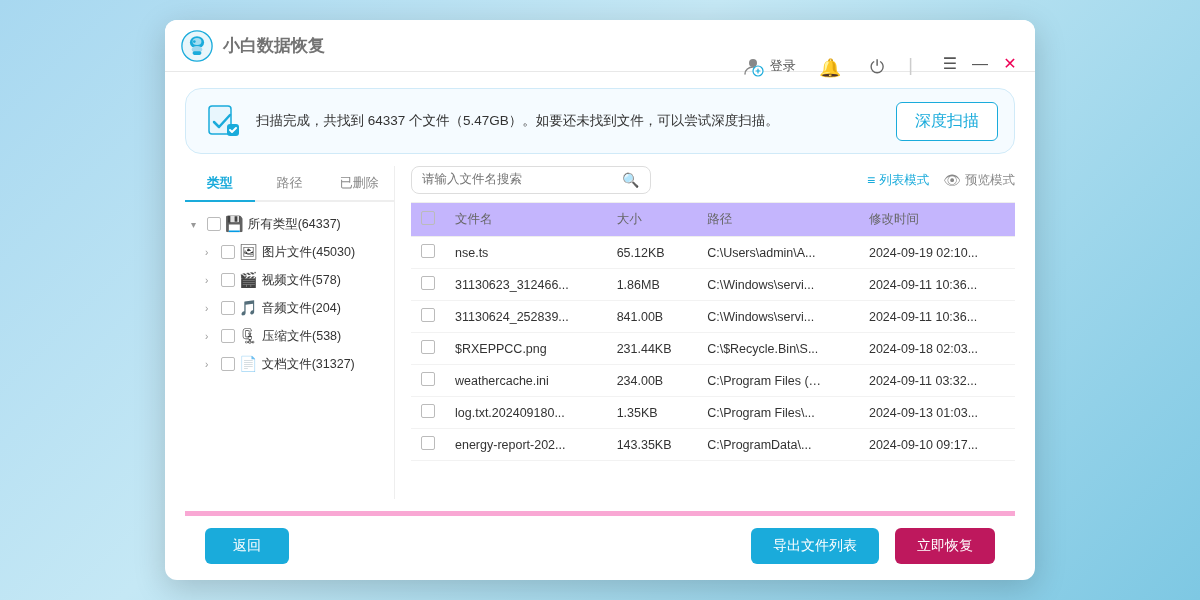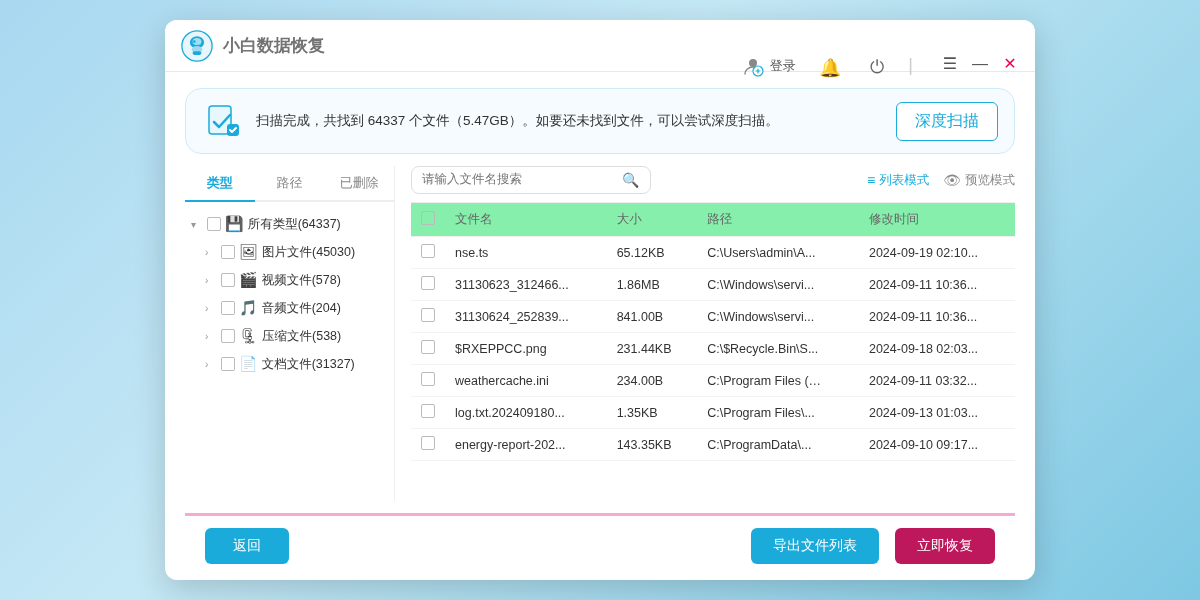--- a/index.html
+++ b/index.html
@@ -273,21 +273,21 @@
     table {
       width: 100%;
       border-collapse: collapse;
       font-size: 12.5px;
     }
     thead th {
       padding: 8px 10px;
       text-align: left;
       color: #666;
       font-weight: 500;
-      background: #86efac;
+      background: #c4b5fd;
       border-bottom: 1px solid #eee;
       position: sticky;
       top: 0;
       white-space: nowrap;
     }
     thead th:first-child { width: 30px; text-align: center; }
     tbody td {
       padding: 7px 10px;
       color: #333;
       border-bottom: 1px solid #f2f2f2;
@@ -307,21 +307,21 @@
     .file-table::-webkit-scrollbar-track { background: #f5f5f5; }
     .file-table::-webkit-scrollbar-thumb { background: #ccc; border-radius: 3px; }
 
     
     .footer {
       display: flex;
       align-items: flex-start;
       padding: 12px 20px 0 20px;
       gap: 12px;
       flex-shrink: 0;
-      border-top: 3px solid #f9a8d4;
+      border-top: 5px solid #f9a8d4;
     }
     .btn-back {
       padding: 9px 28px;
       background: #1aabdb;
       border: none;
       border-radius: 6px;
       color: #fff;
       font-size: 14px;
       cursor: pointer;
       font-family: inherit;

